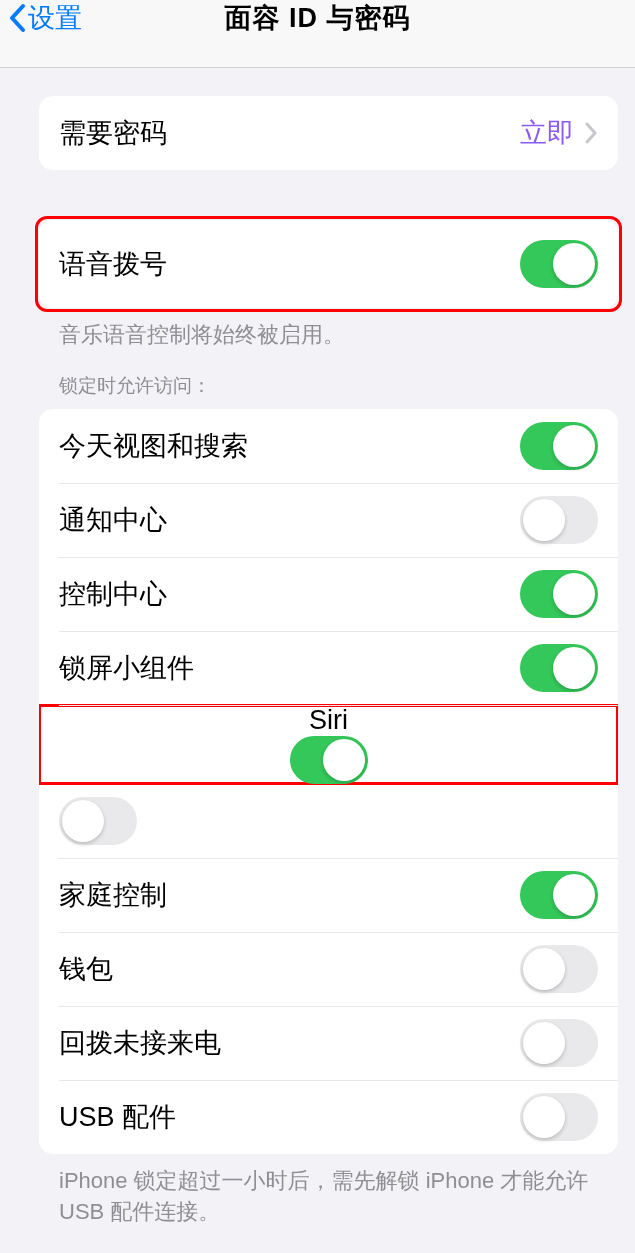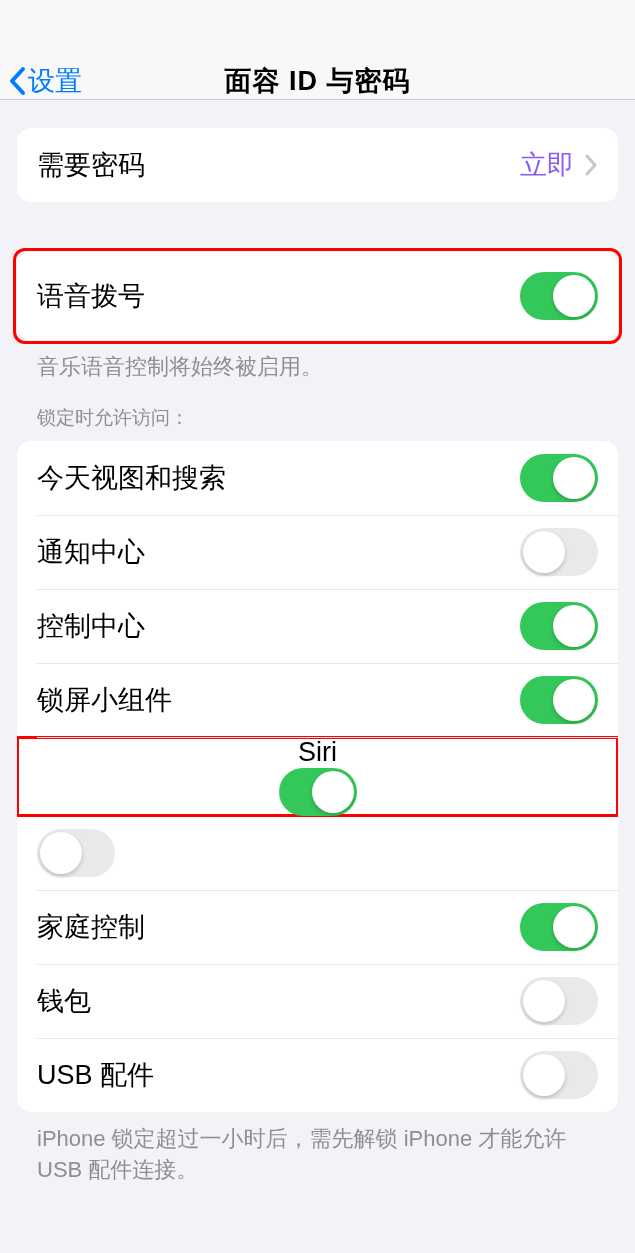--- a/index.html
+++ b/index.html
@@ -9,25 +9,25 @@
       -webkit-font-smoothing: antialiased;
     }
     body {
       font-family: -apple-system, BlinkMacSystemFont, "Helvetica Neue", "PingFang SC", sans-serif;
       background: #f2f2f7;
       width: 635px;
       height: 1253px;
       overflow: hidden;
     }
     .nav-bar {
-      height: 100px;
+      height: 68px;
       background: #f8f8f8;
       border-bottom: 1px solid #d1d1d6;
       display: flex;
-      align-items: flex-end;
+      align-items: flex-start;
       position: relative;
       padding: 0 8px;
     }
     .back-btn {
       display: flex;
       align-items: center;
       color: #007aff;
       font-size: 27px;
       cursor: pointer;
       gap: 2px;
@@ -45,20 +45,21 @@
       position: absolute;
       left: 50%;
       transform: translateX(-50%);
       font-size: 27px;
       font-weight: 600;
       color: #000;
       letter-spacing: 1px;
     }
     .content {
       padding: 0 17px;
+      margin-left: 22px;
     }
     .group {
       margin-top: 33px;
     }
     .group.first {
       margin-top: 28px;
     }
     .card {
       background: #fff;
       border-radius: 14px;
@@ -234,20 +235,24 @@
       </div>
       <div class="row">
         <div class="row-label">家庭控制</div>
         <div class="toggle on"></div>
       </div>
       <div class="row">
         <div class="row-label">钱包</div>
         <div class="toggle off"></div>
       </div>
       <div class="row">
+        <div class="row-label">回拨未接来电</div>
+        <div class="toggle off"></div>
+      </div>
+      <div class="row">
         <div class="row-label">USB 配件</div>
         <div class="toggle off"></div>
       </div>
     </div>
     <div class="footer-text">iPhone 锁定超过一小时后，需先解锁 iPhone 才能允许USB 配件连接。</div>
   </div>
 
 </div>
 
 </body></html>

